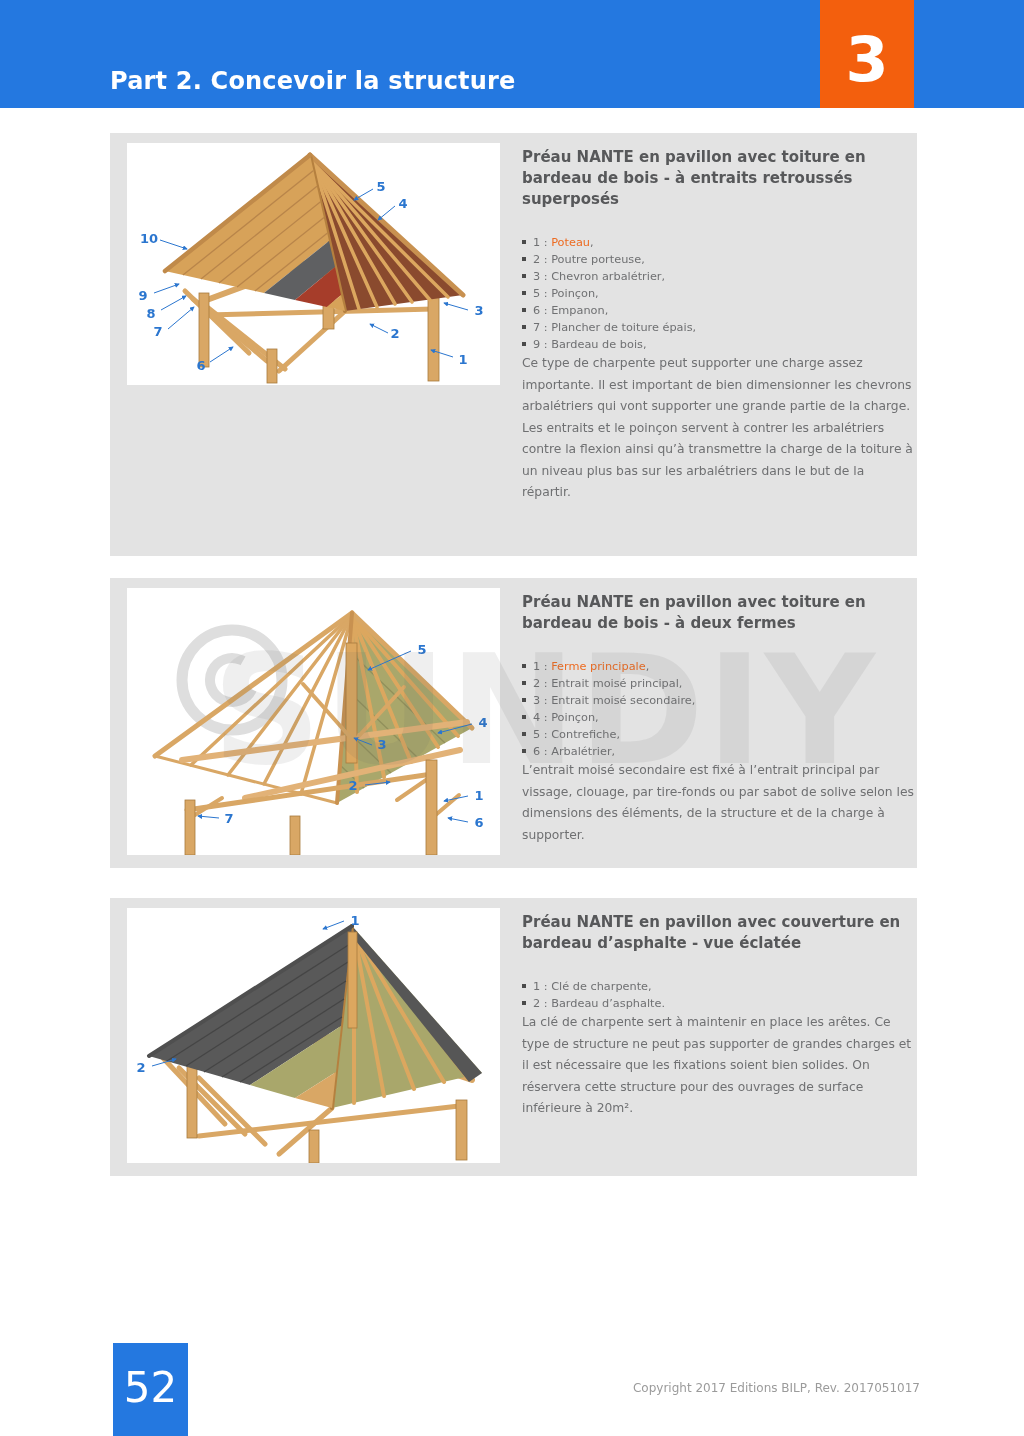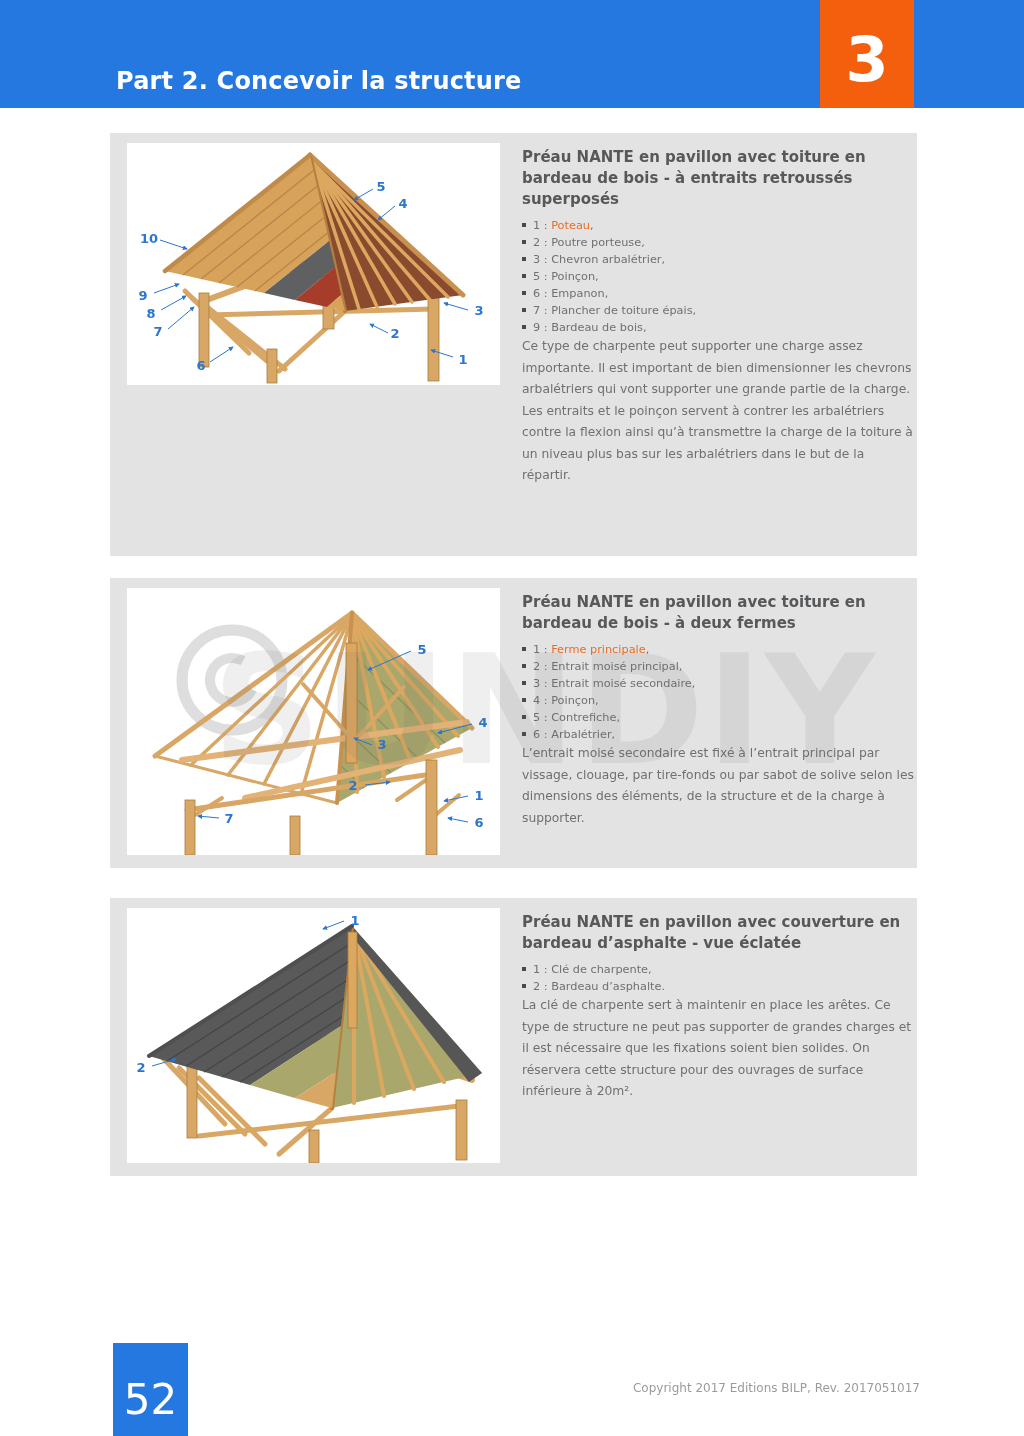--- a/index.html
+++ b/index.html
@@ -8,21 +8,21 @@
     font-family:"DejaVu Sans","Liberation Sans",sans-serif;
     background:#ffffff; position:relative; overflow:hidden;
   }
   
   .header-band {
     position:absolute; left:0; top:0; width:1024px; height:108px;
     background:#2478e0;
   }
   .page-title {
     position:absolute; left:110px; bottom:13px;
-    color:#ffffff; font-size:24px; font-weight:bold; letter-spacing:0.2px;margin-left:6px;
+    color:#ffffff; font-size:24px; font-weight:bold; letter-spacing:0.2px;
   }
   .chapter-badge {
     position:absolute; left:820px; top:0; width:94px; height:108px;
     background:#f35f0d; color:#ffffff; font-size:62px; font-weight:bold;
     display:flex; align-items:center; justify-content:center; padding-top:10px;
   }
   
   .section {
     position:absolute; left:110px; width:807px; background:#e3e3e3;
   }
@@ -41,21 +41,21 @@
     position:absolute; transform:translate(-50%,-50%);
     color:#2b76cf; font-size:13px; font-weight:bold; line-height:1;
     white-space:nowrap; z-index:4;
   }
   .content {
     position:absolute; left:412px; top:14px; width:392px; z-index:4;
   }
   .content h2 {
     font-size:15px; font-weight:bold; color:#57585a; line-height:21px;
   }
-  ul.legend { list-style:none; margin-top:7px; }
+  ul.legend { list-style:none; margin-top:24px; }
   ul.legend li {
     font-size:11.3px; color:#6f7072; line-height:17px; white-space:nowrap;
   }
   ul.legend .blt {
     display:inline-block; width:4px; height:4px; background:#4a4a4a;
     margin-right:7px; vertical-align:2px;
   }
   ul.legend .accent { color:#ed6b21; }
   .content p {
     margin-top:0; font-size:12.3px; color:#6f7072; line-height:21.5px;
@@ -63,21 +63,21 @@
   
   .watermark {
     position:absolute; left:212px; top:622px; z-index:6;
     font-size:152px; font-weight:bold; letter-spacing:2px;
     color:rgba(100,100,100,0.10); pointer-events:none;
   }
   
   .pagenum-box {
     position:absolute; left:113px; top:1343px; width:75px; height:93px;
     background:#2478e0; color:#ffffff; font-size:42px;
-    display:flex; justify-content:center; padding-top:32px;
+    display:flex; justify-content:center; padding-top:20px;
   }
   .copyright {
     position:absolute; top:1381px; right:104px;
     font-size:12px; color:#9b9b9b;
   }
 </style>
 </head>
 <body>
 
 <div class="page">

